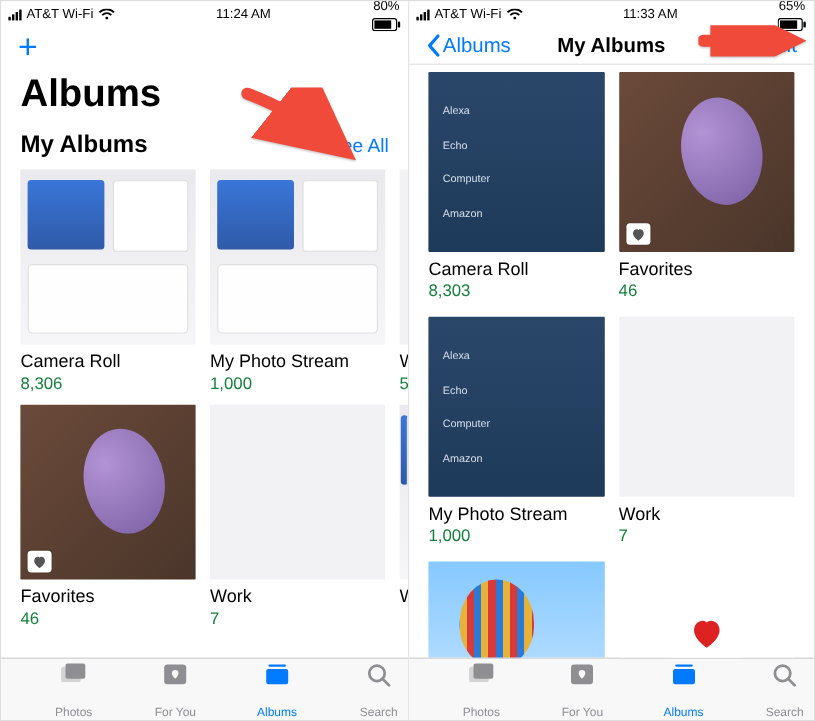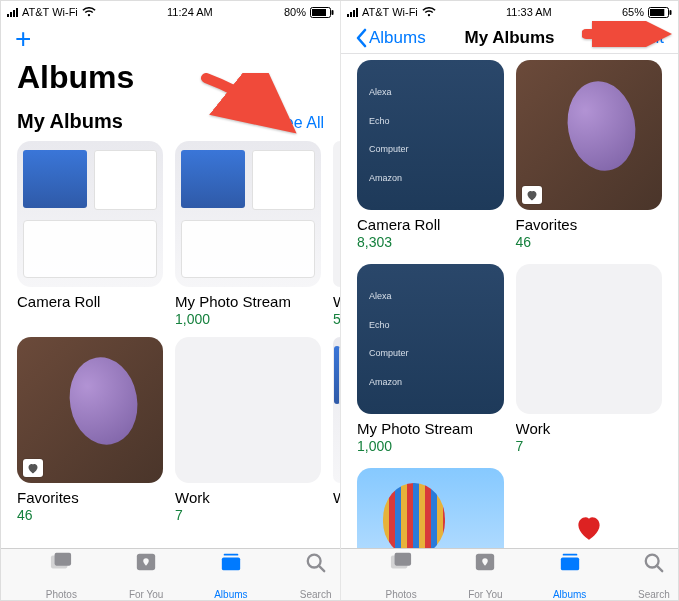--- a/index.html
+++ b/index.html
@@ -2,40 +2,40 @@
 <html><head>
 <meta charset="utf-8">
 <style>
   * { box-sizing: border-box; margin: 0; padding: 0; }
   body { font-family: -apple-system, "Helvetica Neue", Arial, sans-serif; background: #fff; width: 679px; height: 601px; display: flex; border: 1px solid #ddd; overflow: hidden; }
   .screen { width: 339px; height: 601px; display: flex; flex-direction: column; background: #fff; position: relative; }
   .screen + .screen { border-left: 1px solid #e5e5e5; }
   .status-bar { height: 20px; display: flex; align-items: center; padding: 2px 6px 0; font-size: 11px; font-weight: 500; }
   .status-left { display: flex; align-items: center; gap: 4px; }
   .status-center { flex: 1; text-align: center; }
-  .status-right { display: flex; align-items: center; gap: 4px; justify-content: flex-end; }
+  .status-right { display: flex; align-items: center; gap: 4px; justify-content: flex-end; flex-direction: column; }
   .signal-bars { display: inline-flex; align-items: flex-end; gap: 1px; }
   .signal-bars span { width: 2px; background: #000; display: inline-block; }
   .signal-bars span:nth-child(1){height:3px} .signal-bars span:nth-child(2){height:5px} .signal-bars span:nth-child(3){height:7px} .signal-bars span:nth-child(4){height:9px}
   .wifi-icon svg, .battery-icon svg { display:block; }
   .nav-bar { display: flex; align-items: center; justify-content: space-between; padding: 6px 14px 4px; min-height: 32px; position:relative; }
   .nav-add { color: #007aff; font-size: 28px; font-weight: 300; line-height: 24px; }
   .nav-back { display: flex; align-items: center; color: #007aff; font-size: 17px; }
   .nav-back svg { margin-right: 2px; }
   .nav-title-inline { font-size: 17px; font-weight: 600; position:absolute; left:0; right:0; text-align:center; pointer-events:none;}
   .nav-title-inline span{pointer-events:auto;}
   .nav-edit { color: #007aff; font-size: 17px; }
   .big-title { font-size: 32px; font-weight: 700; padding: 4px 16px 10px; }
   .section-hdr { display: flex; align-items: baseline; justify-content: space-between; padding: 4px 16px 8px; }
   .section-title { font-size: 20px; font-weight: 700; }
   .see-all { color: #007aff; font-size: 16px; }
   .album-row { display: flex; gap: 12px; padding: 0 16px 10px; overflow: hidden; }
   .album { display: flex; flex-direction: column; width: 146px; flex: 0 0 146px; }
   .album.peek { width: 14px; flex: 0 0 14px; }
-  .thumb { width: 100%; height: 146px; border-radius: 14px; background: #d0d0d0; position: relative; overflow: hidden; }
+  .thumb { width: 100%; height: 146px; border-radius: 1px; background: #d0d0d0; position: relative; overflow: hidden; }
   .thumb.dark { background: linear-gradient(#2a476a,#1e3a5a); }
   .thumb.maps { background: #f2f2f4; }
   .thumb .lines { position:absolute; inset:0; display:flex; flex-direction:column; justify-content:space-around; padding:18px 12px; }
   .thumb .lines span { color:#e8eef6; font-size:9px; opacity:.9; }
   .thumb.fav { background: linear-gradient(135deg,#6b4a3a,#4a352a); }
   .thumb.fav::before { content:""; position:absolute; right:18%; top:14%; width:46%; height:60%; background: radial-gradient(circle at 30% 30%, #b293d4, #7a5fa3); border-radius:50%; transform:rotate(-10deg);}
   .thumb.screenshot { background: linear-gradient(#e9e9ee,#f6f6f8); }
   .thumb.screenshot::before{content:"";position:absolute;left:4%;top:6%;width:44%;height:40%;background:linear-gradient(#3a76d8,#2f5aa8);border-radius:3px;}
   .thumb.screenshot::after{content:"";position:absolute;right:4%;top:6%;width:42%;height:40%;background:#fff;border:1px solid #e0e0e0;border-radius:3px;}
   .thumb.screenshot .sub{position:absolute;left:4%;right:4%;bottom:6%;height:40%;background:rgba(255,255,255,.9);border-radius:4px;border:1px solid #e0e0e0;}
@@ -107,20 +107,21 @@
       <div class="album">
         <div class="thumb screenshot">
           <div class="sub"></div>
           <div class="redheart">
               <svg width="16" height="14" viewBox="0 0 24 22">
                 <path d="M12 21s-9-5.7-9-12.3C3 4.7 6 2 9.2 2 11 2 12 3.3 12 3.3S13 2 14.8 2C18 2 21 4.7 21 8.7 21 15.3 12 21 12 21z"></path>
               </svg>
             </div>
         </div>
         <div class="album-name">Camera Roll</div>
+        <div class="album-count">8,306</div>
       </div>
       <div class="album">
         <div class="thumb screenshot">
           <div class="sub"></div>
           <div class="redheart">
               <svg width="16" height="14" viewBox="0 0 24 22">
                 <path d="M12 21s-9-5.7-9-12.3C3 4.7 6 2 9.2 2 11 2 12 3.3 12 3.3S13 2 14.8 2C18 2 21 4.7 21 8.7 21 15.3 12 21 12 21z"></path>
               </svg>
             </div>
         </div>

